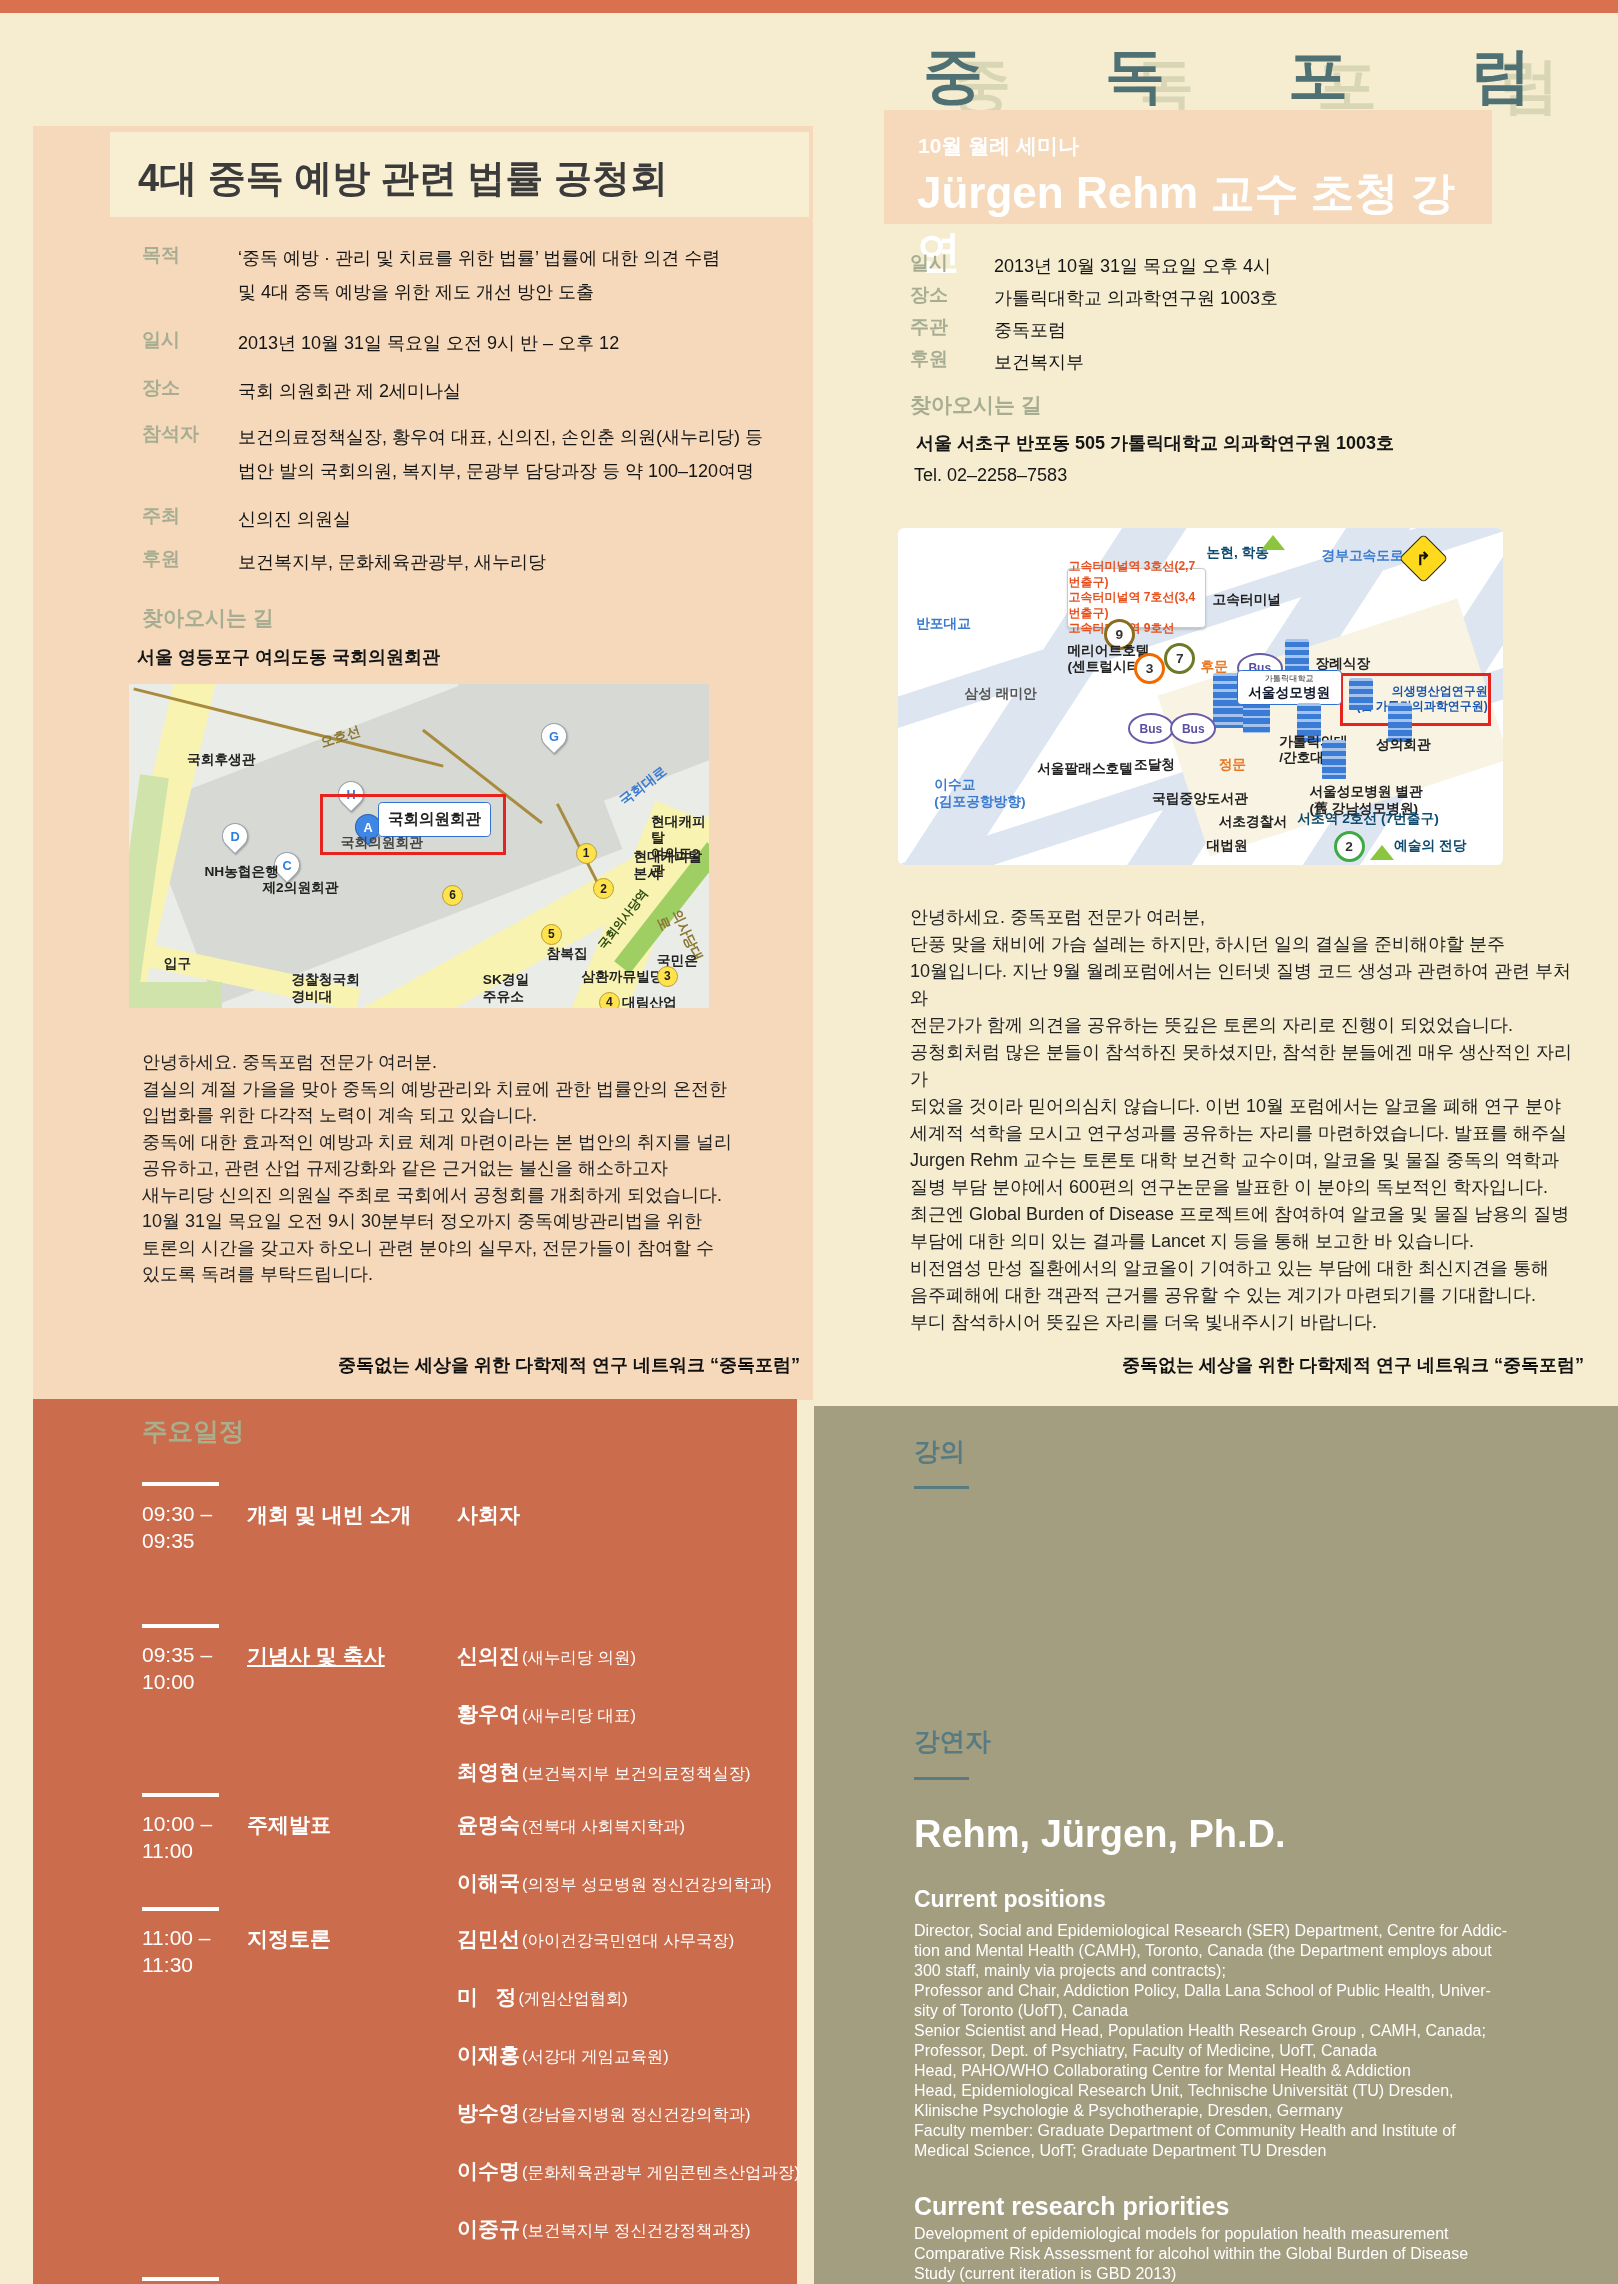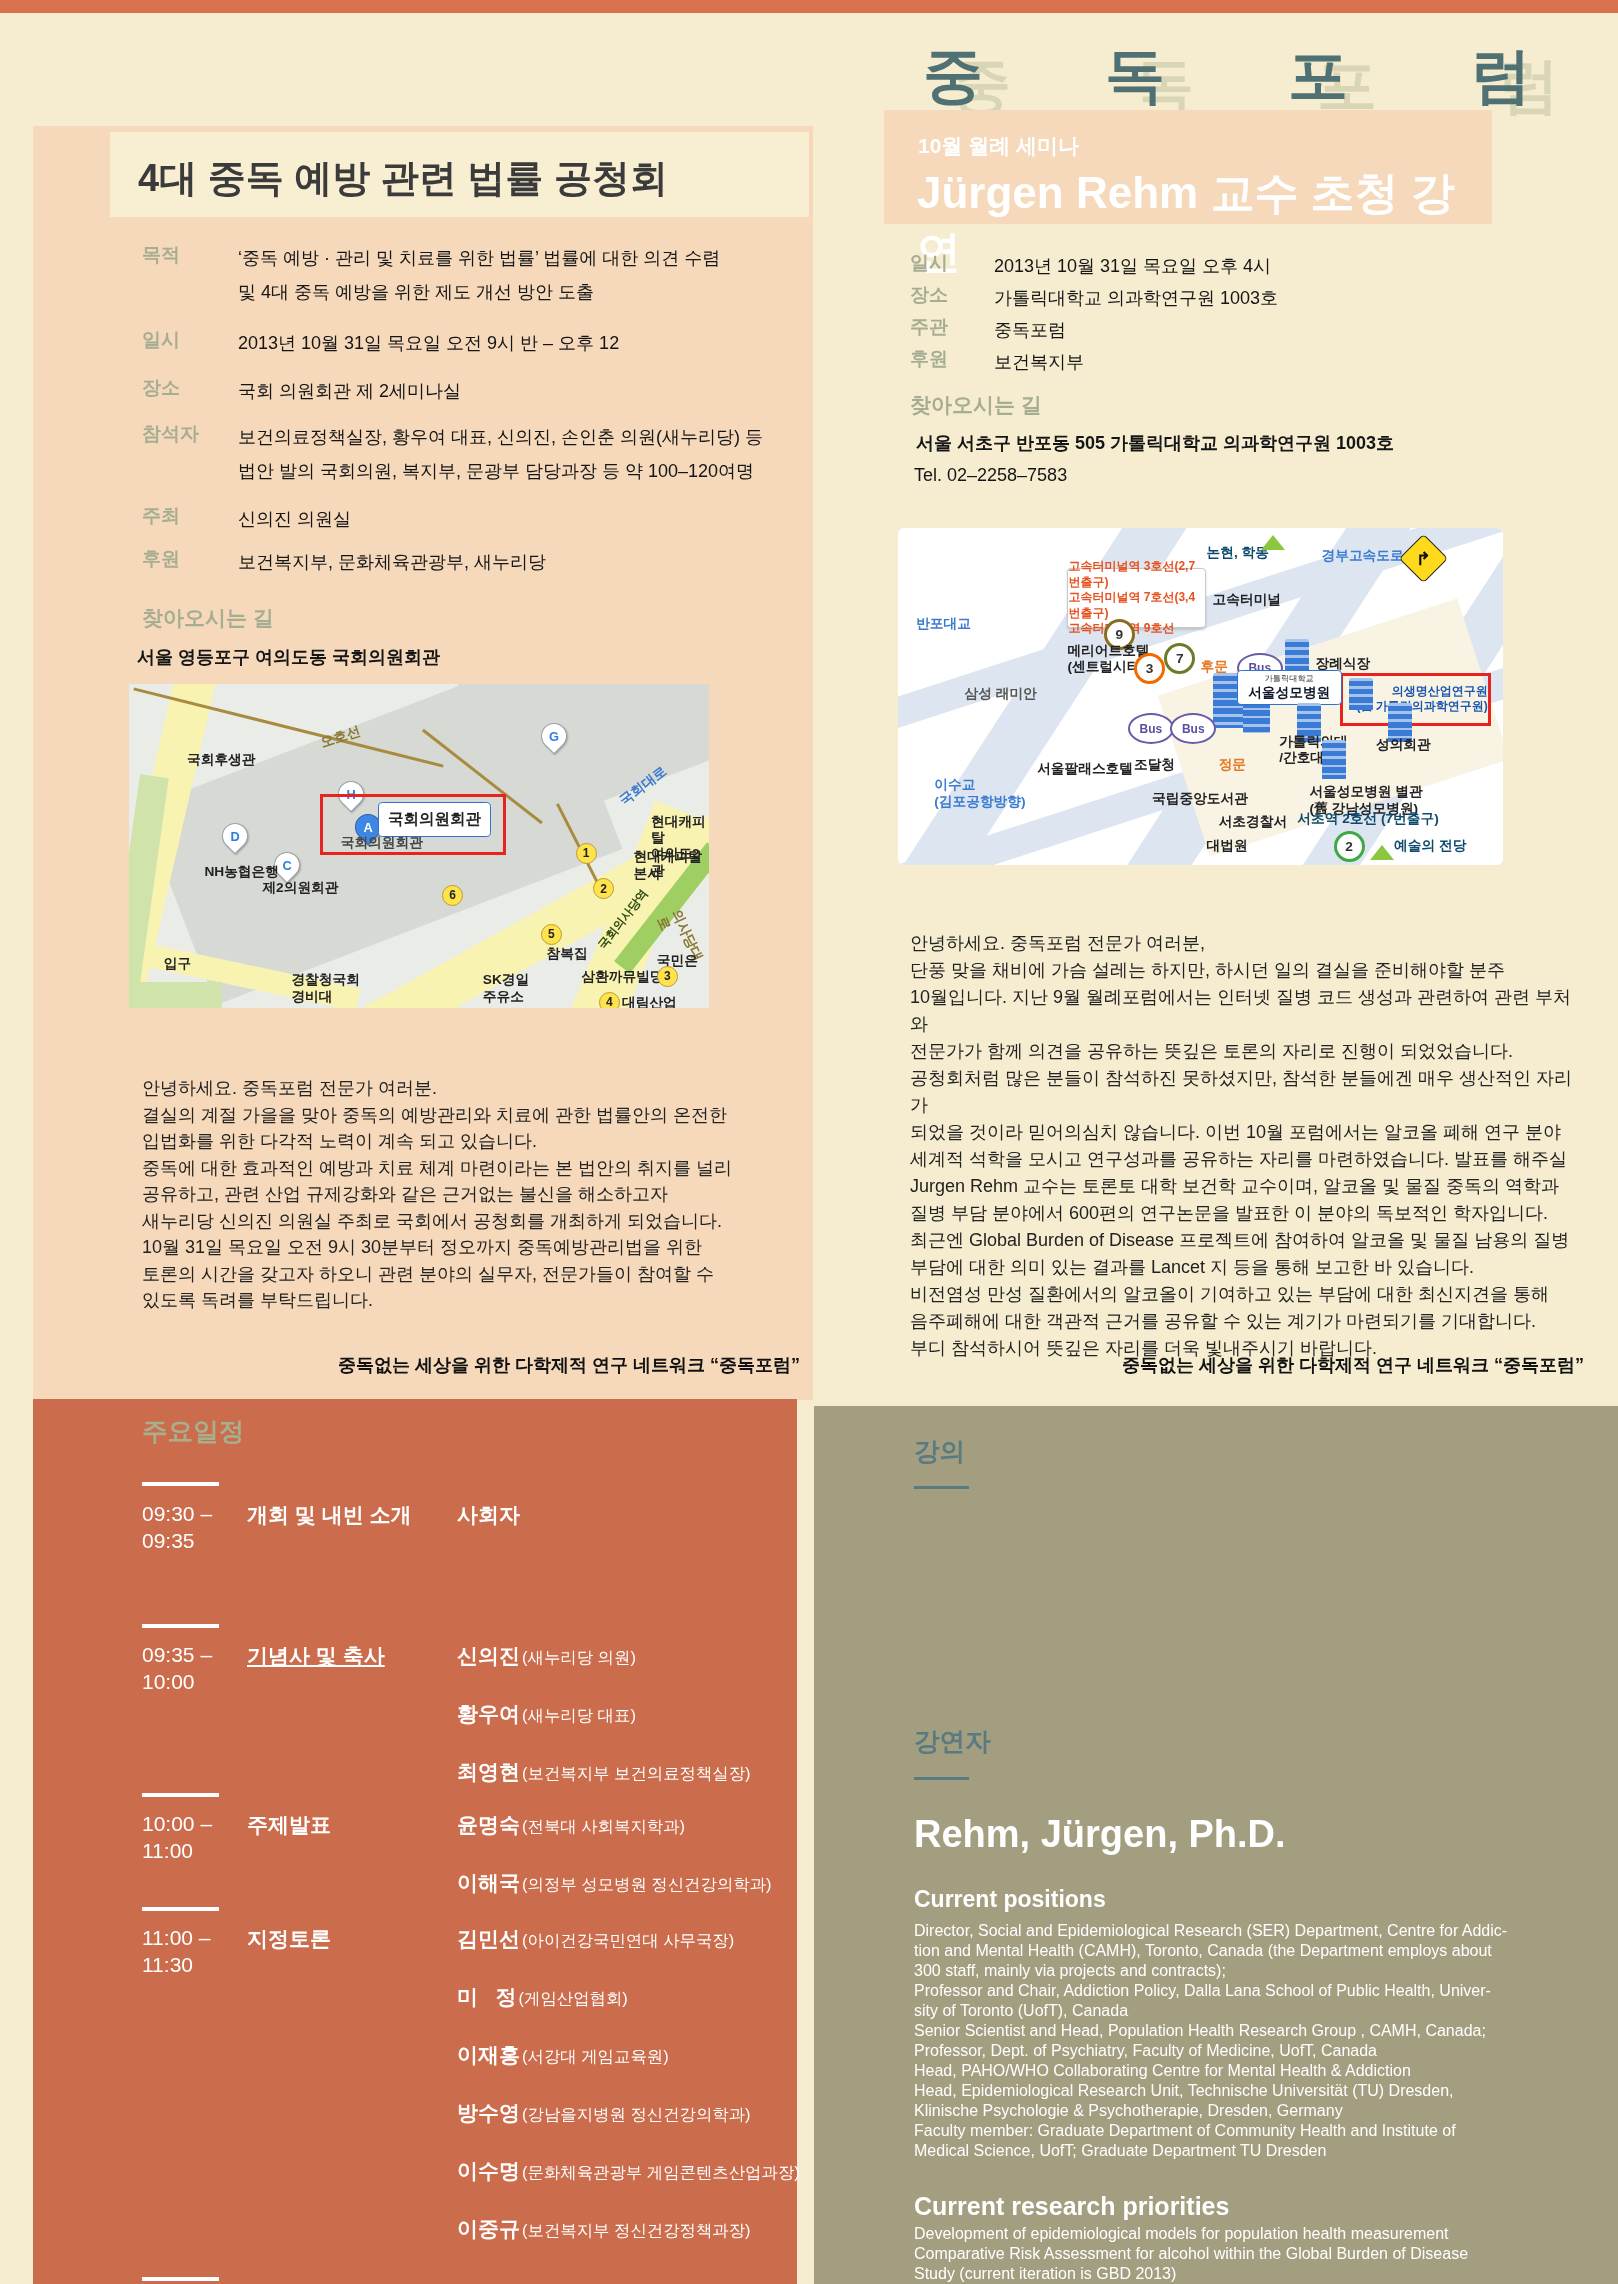--- a/index.html
+++ b/index.html
@@ -13,21 +13,21 @@
   .logo-ghost{font-size:60px;font-weight:bold;color:#d9d6b6;}
   .logo-main{font-size:60px;font-weight:bold;color:#507173;}
   
   #peach-panel{left:33px;top:126px;width:780px;height:1274px;background:#f5d9ba;}
   #left-title-box{left:110px;top:132px;width:699px;height:85px;background:#f8efd2;}
   #left-title-box h1{margin:0;padding:21px 0 0 28px;font-size:38px;color:#3b3b3b;}
   #right-header-box{left:884px;top:110px;width:608px;height:114px;background:#f5d9ba;}
   .field-label{font-size:19px;font-weight:bold;color:#a7ad92;}
   .field-value{font-size:18px;line-height:34px;color:#151515;}
   .dir-label{font-size:21px;font-weight:bold;color:#a7ad92;}
-  .para{font-size:18px;color:#222;margin-top:26px;}
+  .para{font-size:18px;color:#222;}
   .closing{font-size:18px;font-weight:bold;color:#111;}
   
   #orange-panel{left:33px;top:1399px;width:764px;height:1029px;background:#cb6c4c;}
   #olive-panel{left:814px;top:1406px;width:805px;height:1022px;background:#a49e80;}
   .sched-title{font-size:25.6px;font-weight:bold;color:#a9ae8d;}
   .rule{width:77px;height:4.1px;background:#ffffff;}
   .t-time{font-size:21px;color:#fff;line-height:26.5px;}
   .t-act{font-size:21px;font-weight:bold;color:#fff;}
   .person{margin-bottom:30px;color:#fff;}
   .p-name{font-size:21px;font-weight:bold;}

